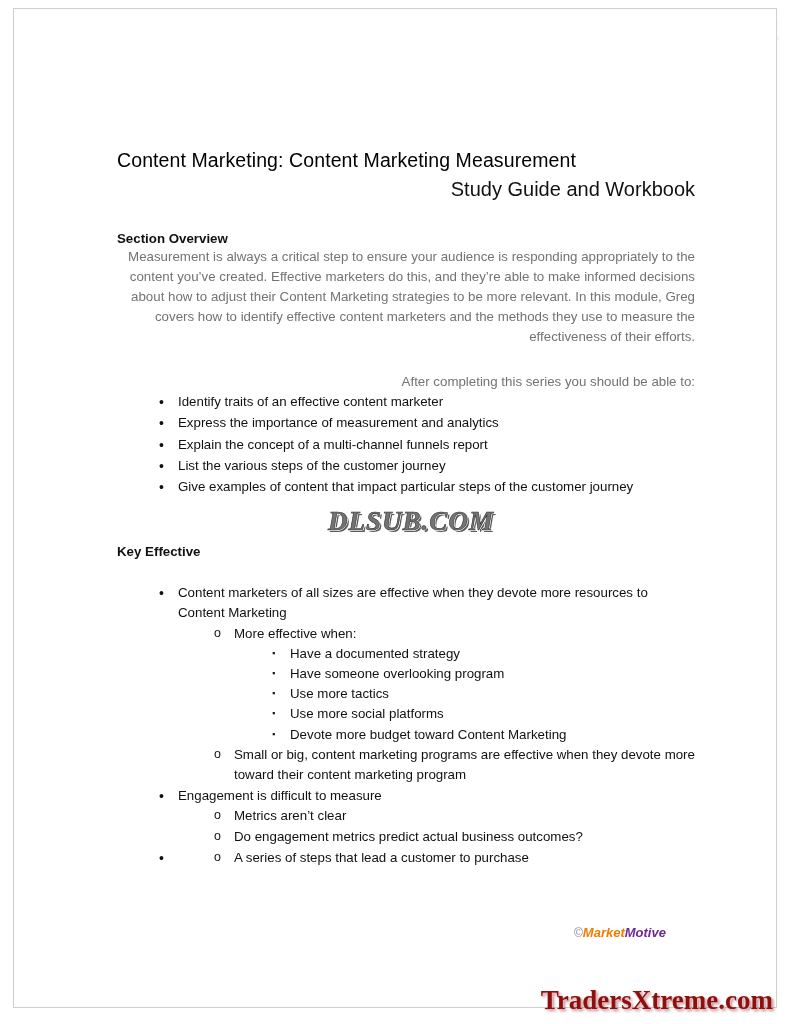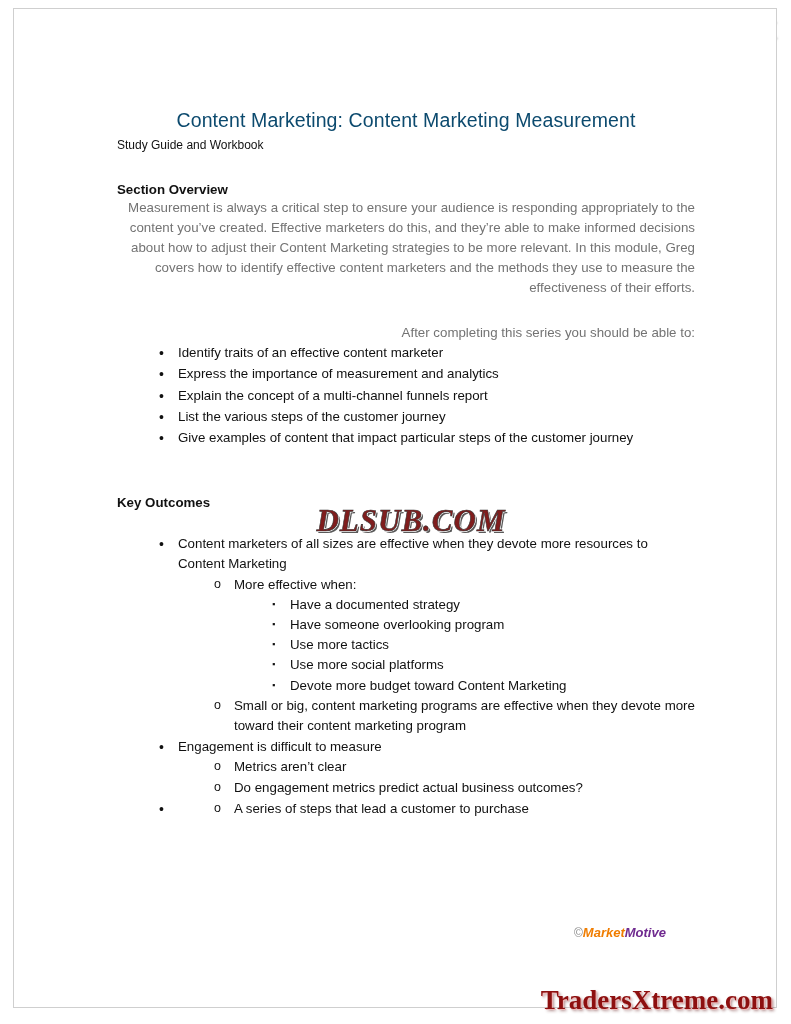--- a/index.html
+++ b/index.html
@@ -52,27 +52,27 @@
   }
   .doc {
     position: absolute;
     left: 103px;
     top: 95px;
     width: 578px;
   }
   .title {
     font-size: 19.5px;
     line-height: 1.66;
-    text-align: center;
-    color: #0c4a6e;
+    color: #000000;
     letter-spacing: 0.1px;
+    margin-top: 40px;
   }
   .subtitle {
-    font-size: 12px;
-    text-align: left;
+    font-size: 20px;
+    text-align: right;
     margin-top: 2px;
     color: #111;
   }
   .section-head {
     font-size: 13.3px;
     font-weight: bold;
     margin-top: 30px;
     margin-bottom: 1px;
     color: #111;
   }
@@ -138,22 +138,22 @@
     position: absolute;
     left: 257px;
     top: 495px;
     width: 280px;
     height: 34px;
   }
   .dlsub-text {
     font-family: "Liberation Serif", serif;
     font-weight: bold;
     font-style: italic;
-    font-size: 31px;
-    color: #7f1d1d;
+    font-size: 27px;
+    color: #737373;
     text-align: center;
     line-height: 34px;
     letter-spacing: 1px;
     text-shadow:
        1px 0 0 #ffffff, -1px 0 0 #ffffff, 0 1px 0 #ffffff, 0 -1px 0 #ffffff,
        2px 2px 0 #5a5a5a;
     -webkit-text-stroke: 0.6px #333;
   }
   .logo {
     position: absolute;
@@ -191,21 +191,21 @@
       <ul class="lv1">
         <li><span class="bullet">•</span><span>Identify traits of an effective content marketer</span></li>
         <li><span class="bullet">•</span><span>Express the importance of measurement and analytics</span></li>
         <li><span class="bullet">•</span><span>Explain the concept of a multi-channel funnels report</span></li>
         <li><span class="bullet">•</span><span>List the various steps of the customer journey</span></li>
         <li><span class="bullet">•</span><span>Give examples of content that impact particular steps of the customer journey</span></li>
       </ul>
 
       <div style="height:46px"></div>
 
-      <div class="section-head" style="margin-top:0">Key Outcomes</div>
+      <div class="section-head" style="margin-top:0">Key Effective</div>
 
       <div style="height:23px"></div>
 
       <ul class="lv1 takeaways-list">
         <li>
           <span class="bullet">•</span>
           <span>Content marketers of all sizes are effective when they devote more resources to Content Marketing</span>
           <ul class="lv2">
             <li>
               <span class="bullet">o</span>

